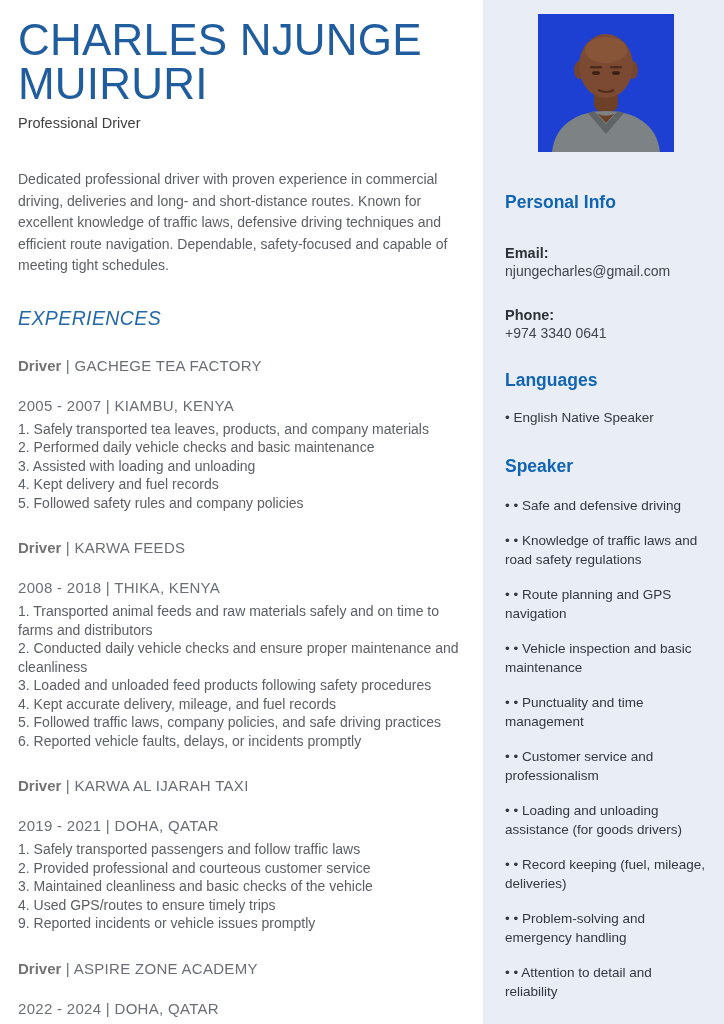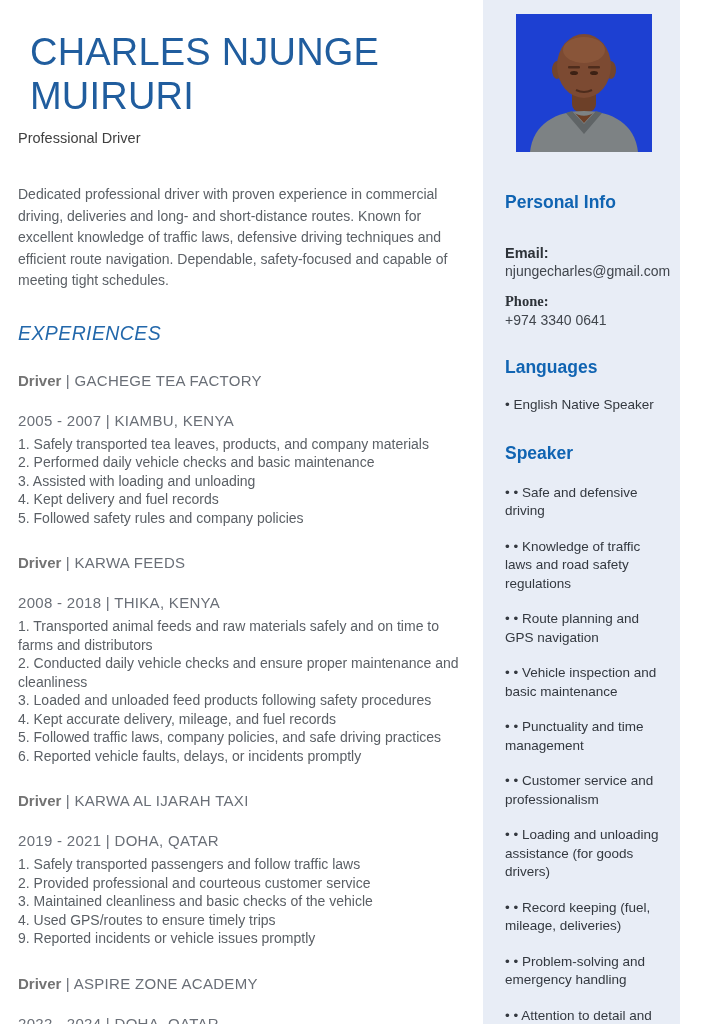--- a/index.html
+++ b/index.html
@@ -7,48 +7,48 @@
     width:724px;height:1024px;
     font-family:"Liberation Sans","DejaVu Sans",sans-serif;
     background:#ffffff;color:#555;
     -webkit-font-smoothing:antialiased;
   }
   .page{display:flex;width:724px;height:1024px;overflow:hidden;}
 
   
   .main{width:483px;box-sizing:border-box;padding:18px 16px 0 18px;}
   .name{
-    margin:12px;font-size:38px;line-height:44px;font-weight:500;
+    margin:0;font-size:44px;line-height:44px;font-weight:500;
     color:#205d9e;letter-spacing:.2px;
   }
   .subtitle{margin:9px 0 0;font-size:14.5px;color:#404040;}
   .summary{margin:38px 0 0;font-size:14px;line-height:21.5px;color:#5b6066;}
   .exp-heading{
     margin:30px 0 0;font-size:19.5px;font-weight:400;
     color:#2368ab;letter-spacing:.4px;font-style:italic;
   }
   .job{margin-top:27px;}
   .job-title{margin:0;font-size:15px;color:#6a6f77;letter-spacing:.3px;}
   .job-role{font-weight:700;color:#737373;letter-spacing:0;}
   .job-sep{color:#6a6f77;}
   .job-dates{margin:23px 0 0;font-size:15px;color:#6a6f77;letter-spacing:.3px;}
   .duties{margin-top:6px;}
   .duty{margin:0;font-size:14px;line-height:18.5px;color:#5b6066;}
 
   
   .sidebar{
-    width:197px;box-sizing:border-box;background:#e8edf6;
+    width:241px;box-sizing:border-box;background:#e8edf6;
     padding:14px 18px 0 22px;
   }
   .photo{display:block;margin:0 auto;width:136px;height:138px;}
   .side-heading{
     margin:40px 0 0;font-size:17.5px;font-weight:700;color:#1064b2;
   }
   .info-label{margin:32px 0 0;font-weight:700;font-size:14.5px;color:#2d3238;}
-  .info-label.phone{margin-top:14px;font-family:Liberation Serif, serif;}
+  .info-label.phone{margin-top:28px;}
   .info-value{margin:2px 0 0;font-size:14px;color:#41464d;}
   .side-heading.langs{margin-top:29px;}
   .side-heading.skills{margin-top:28px;}
   .languages-list{margin-top:18px;}
   .skills-list{margin-top:20px;}
   .side-item{margin:0;font-size:13.5px;line-height:18.5px;color:#33383f;}
   .skill{margin-bottom:17px;}
   .bullet{color:#33383f;}
 </style>
 </head>

